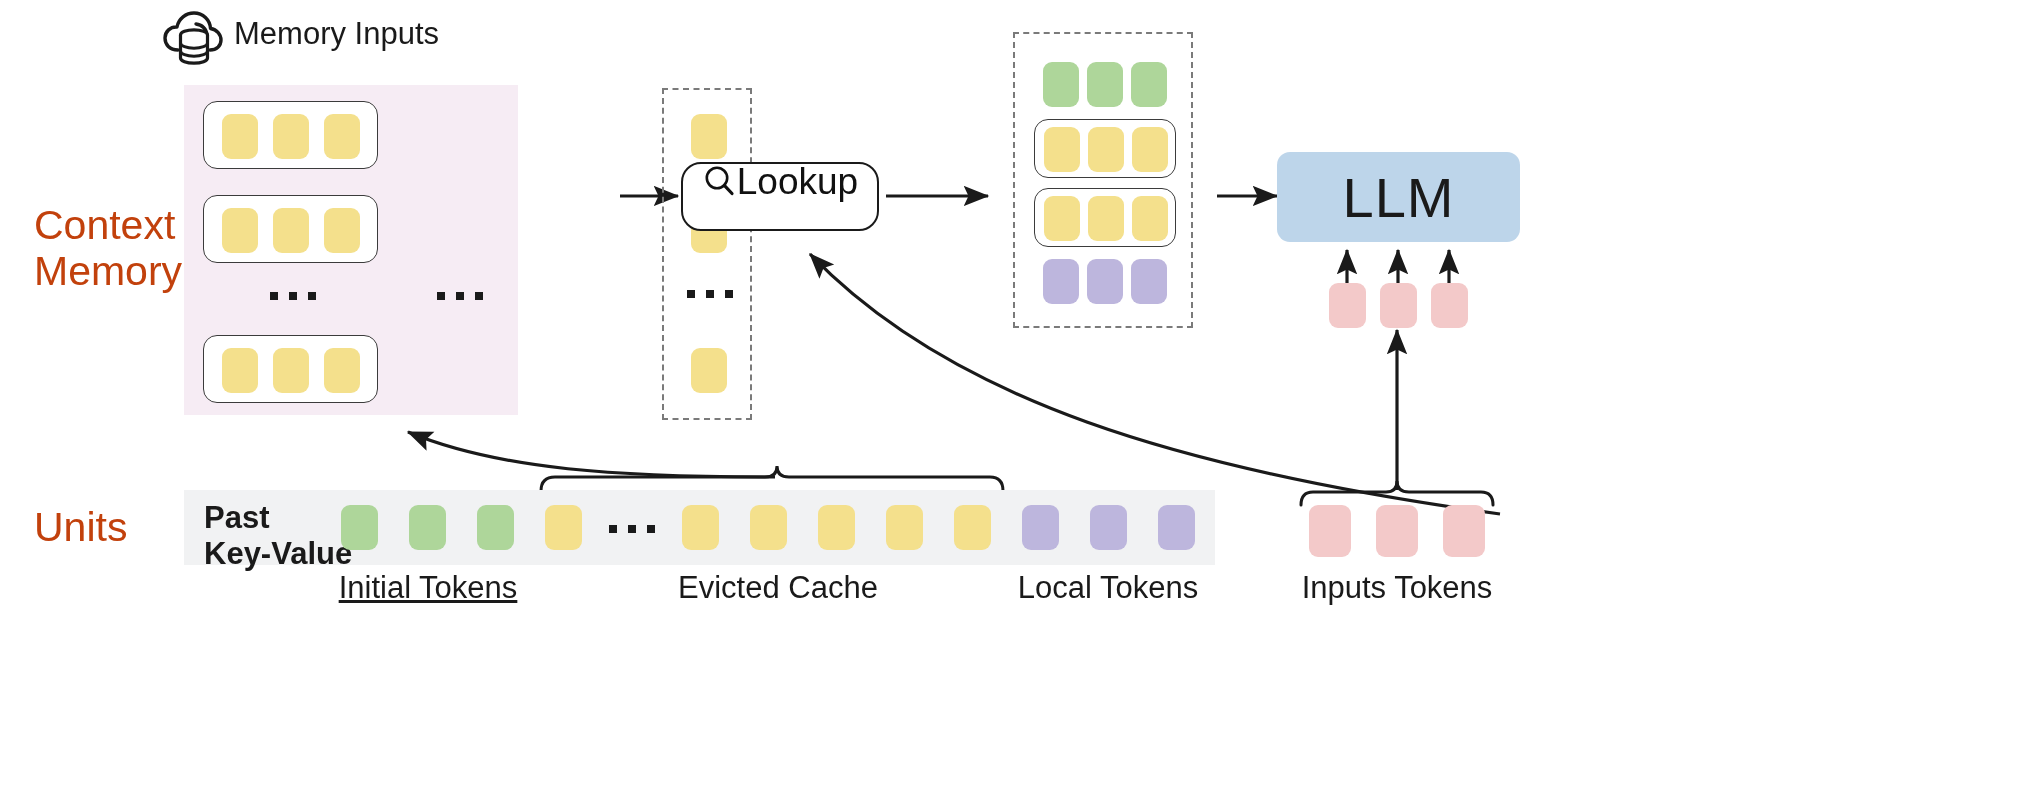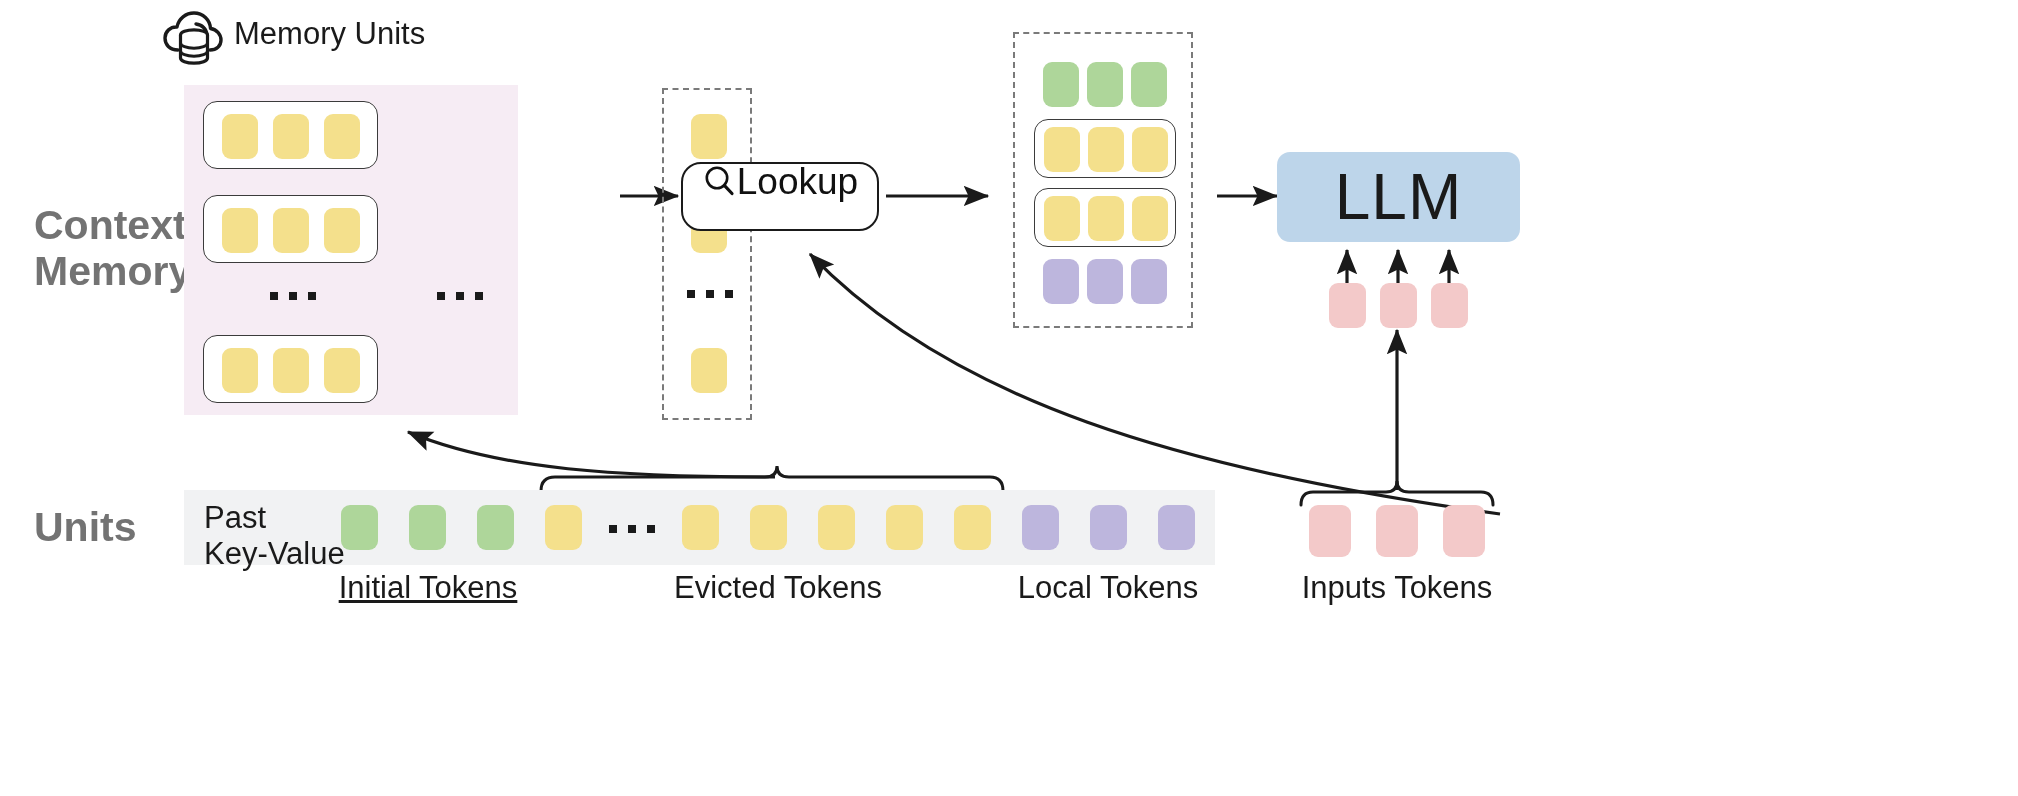--- a/index.html
+++ b/index.html
@@ -17,24 +17,23 @@
     height: 796px;
     background: #ffffff;
     overflow: hidden;
   }
   .abs { position: absolute; }
 
   
   .row-label {
     font-size: 41px;
     line-height: 1.12;
-    color: #737373;
+    color: #c2410c;
     text-align: left;
     white-space: pre-line;
-    font-weight: bold;
   }
   .cap {
     font-size: 31px;
     line-height: 1.15;
     color: #1a1a1a;
     text-align: center;
     white-space: pre-line;
   }
   .cap-left {
     font-size: 31px;
@@ -73,21 +72,21 @@
   .chip.purple  { background: #bdb6dd; }
   .chip.pink    { background: #f3c9c9; }
 
   
   .llm-box {
     background: #bdd5ea;
     border-radius: 13px;
     display: flex;
     align-items: center;
     justify-content: center;
-    font-size: 64px;
+    font-size: 56px;
     letter-spacing: 1px;
     color: #1a1a1a;
     box-sizing: border-box;
   }
 
   
   .lookup-box {
     border: 2.6px solid #1a1a1a;
     border-radius: 20px;
     background: #ffffff;
@@ -173,21 +172,21 @@
       <path d="M16 44 C7.5 44 3 38.5 3 32 C3 25.5 8.5 20.5 15 21
                C16.5 12.5 24 7 32 7 C41 7 48 14 48.5 22.5
                C55 23.5 59 28.5 59 34 C59 40 54.5 44 48 44" fill="none" stroke="#1a1a1a" stroke-width="3.4" stroke-linecap="round" stroke-linejoin="round"></path>
       <path d="M34 18 C40 18.5 44.5 23 45 29" fill="none" stroke="#1a1a1a" stroke-width="3.4" stroke-linecap="round"></path>
       <ellipse cx="32" cy="29" rx="13.5" ry="5.2" fill="#fff" stroke="#1a1a1a" stroke-width="3.2"></ellipse>
       <path d="M18.5 29 L18.5 52 C18.5 54.9 24.5 57.2 32 57.2 C39.5 57.2 45.5 54.9 45.5 52 L45.5 29" fill="#fff" stroke="#1a1a1a" stroke-width="3.2" stroke-linejoin="round"></path>
       <path d="M18.5 37 C18.5 39.9 24.5 42.2 32 42.2 C39.5 42.2 45.5 39.9 45.5 37" fill="none" stroke="#1a1a1a" stroke-width="3.0"></path>
       <path d="M18.5 45 C18.5 47.9 24.5 50.2 32 50.2 C39.5 50.2 45.5 47.9 45.5 45" fill="none" stroke="#1a1a1a" stroke-width="3.0"></path>
     </svg>
   </div>
-  <div class="abs cap-left" style="left:234px; top:16px; width:300px;">Memory Units</div>
+  <div class="abs cap-left" style="left:234px; top:16px; width:300px;">Memory Inputs</div>
 
   <div class="abs ctx-panel" style="left:184px; top:85px; width:334px; height:330px;"></div>
 
   <div class="abs unit-box" style="left:203px; top:101px; width:175px; height:68px;">
     <div class="abs chip yellow" style="left:18px; top:12px; width:36px; height:45px;"></div>
     <div class="abs chip yellow" style="left:69px; top:12px; width:36px; height:45px;"></div>
     <div class="abs chip yellow" style="left:120px; top:12px; width:36px; height:45px;"></div>
   </div>
 
   <div class="abs unit-box" style="left:203px; top:195px; width:175px; height:68px;">
@@ -267,21 +266,21 @@
   <div class="abs llm-box" style="left:1277px; top:152px; width:243px; height:90px;">
     <span>LLM</span>
   </div>
 
   <div class="abs chip pink" style="left:1329px; top:283px; width:37px; height:45px;"></div>
   <div class="abs chip pink" style="left:1380px; top:283px; width:37px; height:45px;"></div>
   <div class="abs chip pink" style="left:1431px; top:283px; width:37px; height:45px;"></div>
 
   <div class="abs inputs-panel" style="left:184px; top:490px; width:1031px; height:75px;"></div>
 
-  <div class="abs cap-left" style="left:204px; top:500px; width:175px;">Past
+  <div class="abs cap-left" style="left:204px; top:500px; width:175px;font-weight:bold;">Past
 Key-Value</div>
 
   <div class="abs chip green" style="left:341px; top:505px; width:37px; height:45px;"></div>
   <div class="abs chip green" style="left:409px; top:505px; width:37px; height:45px;"></div>
   <div class="abs chip green" style="left:477px; top:505px; width:37px; height:45px;"></div>
 
   <div class="abs chip yellow" style="left:545px; top:505px; width:37px; height:45px;"></div>
   <div class="abs ellipsis" style="left:609px; top:525px;">
     <i></i>
       <i></i>
@@ -295,17 +294,17 @@
 
   <div class="abs chip purple" style="left:1022px; top:505px; width:37px; height:45px;"></div>
   <div class="abs chip purple" style="left:1090px; top:505px; width:37px; height:45px;"></div>
   <div class="abs chip purple" style="left:1158px; top:505px; width:37px; height:45px;"></div>
 
   <div class="abs chip pink" style="left:1309px; top:505px; width:42px; height:52px;"></div>
   <div class="abs chip pink" style="left:1376px; top:505px; width:42px; height:52px;"></div>
   <div class="abs chip pink" style="left:1443px; top:505px; width:42px; height:52px;"></div>
 
   <div class="abs cap" style="left:298px; top:570px; width:260px;text-decoration:underline;">Initial Tokens</div>
-  <div class="abs cap" style="left:648px; top:570px; width:260px;">Evicted Tokens</div>
+  <div class="abs cap" style="left:648px; top:570px; width:260px;">Evicted Cache</div>
   <div class="abs cap" style="left:978px; top:570px; width:260px;">Local Tokens</div>
   <div class="abs cap" style="left:1267px; top:570px; width:260px;">Inputs Tokens</div>
 
 </div>
 
 </body></html>

